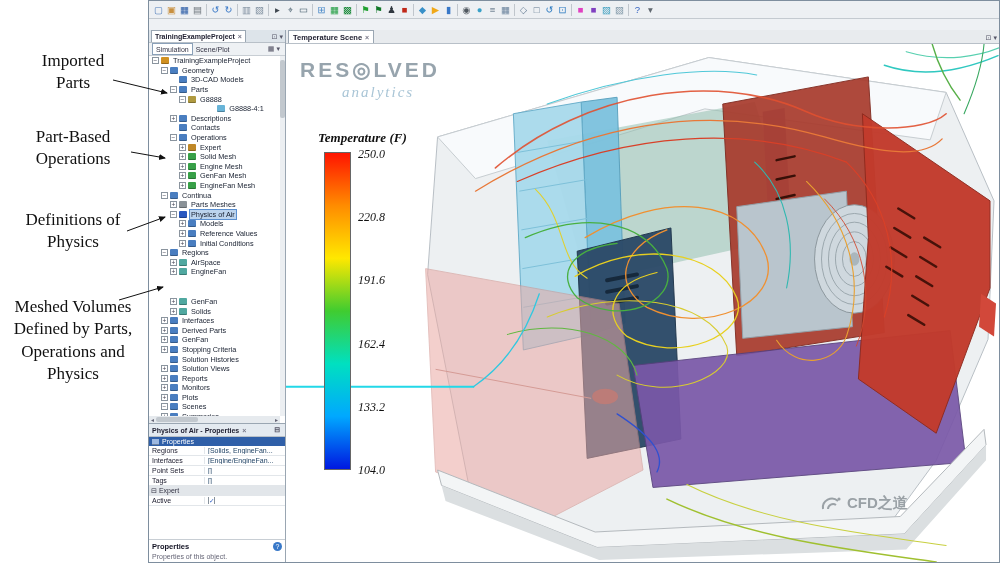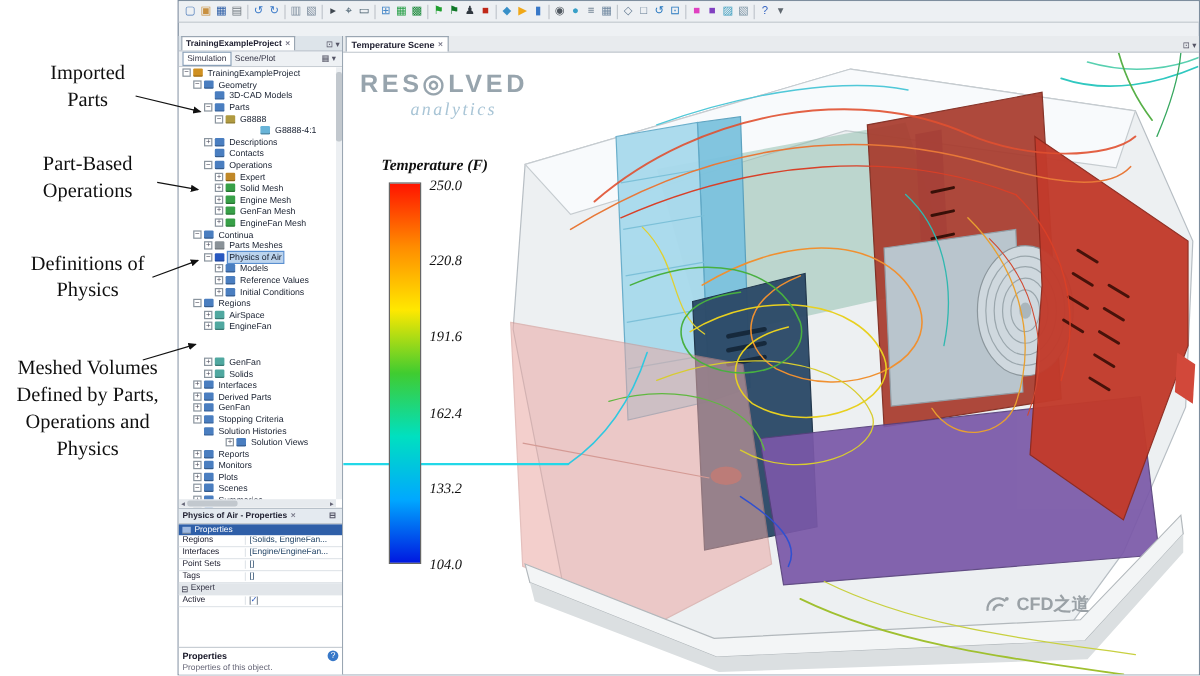--- a/index.html
+++ b/index.html
@@ -311,21 +311,21 @@
           <div class="tree-row" style="padding-left: 12px;">
             <span class="exp">+</span>
             <span class="tree-icon" style="background: rgb(74, 126, 192);"></span>
             <span class="tree-label">Stopping Criteria</span>
           </div>
           <div class="tree-row" style="padding-left: 12px;">
             <span class="exp empty"></span>
             <span class="tree-icon" style="background: rgb(74, 126, 192);"></span>
             <span class="tree-label">Solution Histories</span>
           </div>
-          <div class="tree-row" style="padding-left: 12px; justify-content: center;">
+          <div class="tree-row" style="padding-left: 12px;">
             <span class="exp">+</span>
             <span class="tree-icon" style="background: rgb(74, 126, 192);"></span>
             <span class="tree-label">Solution Views</span>
           </div>
           <div class="tree-row" style="padding-left: 12px;">
             <span class="exp">+</span>
             <span class="tree-icon" style="background: rgb(74, 126, 192);"></span>
             <span class="tree-label">Reports</span>
           </div>
           <div class="tree-row" style="padding-left: 12px;">

